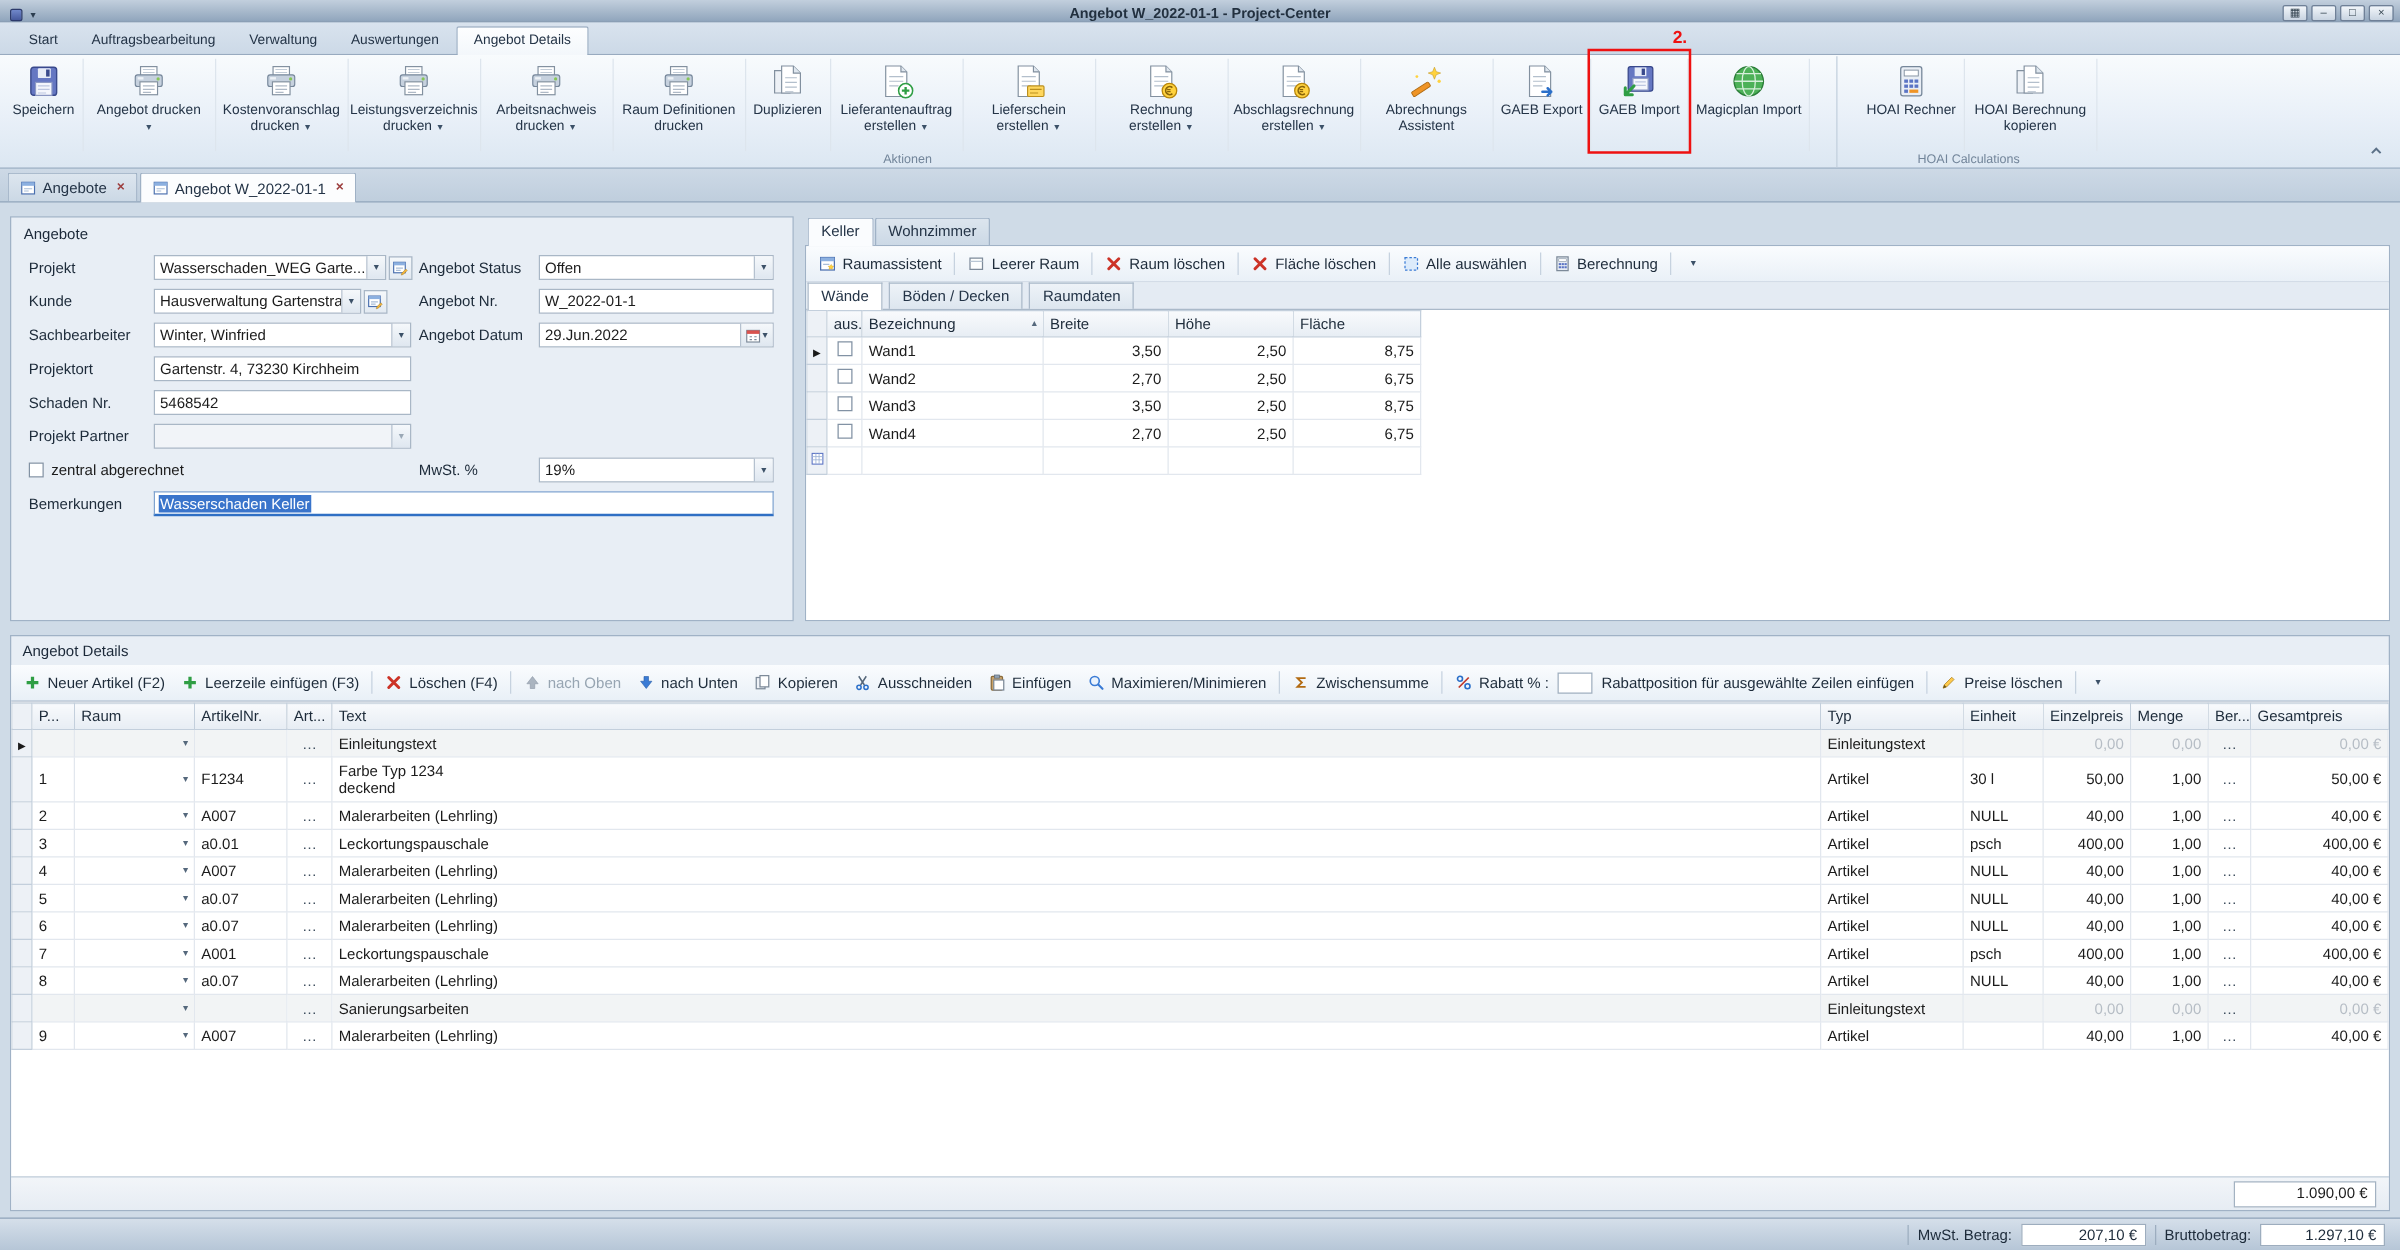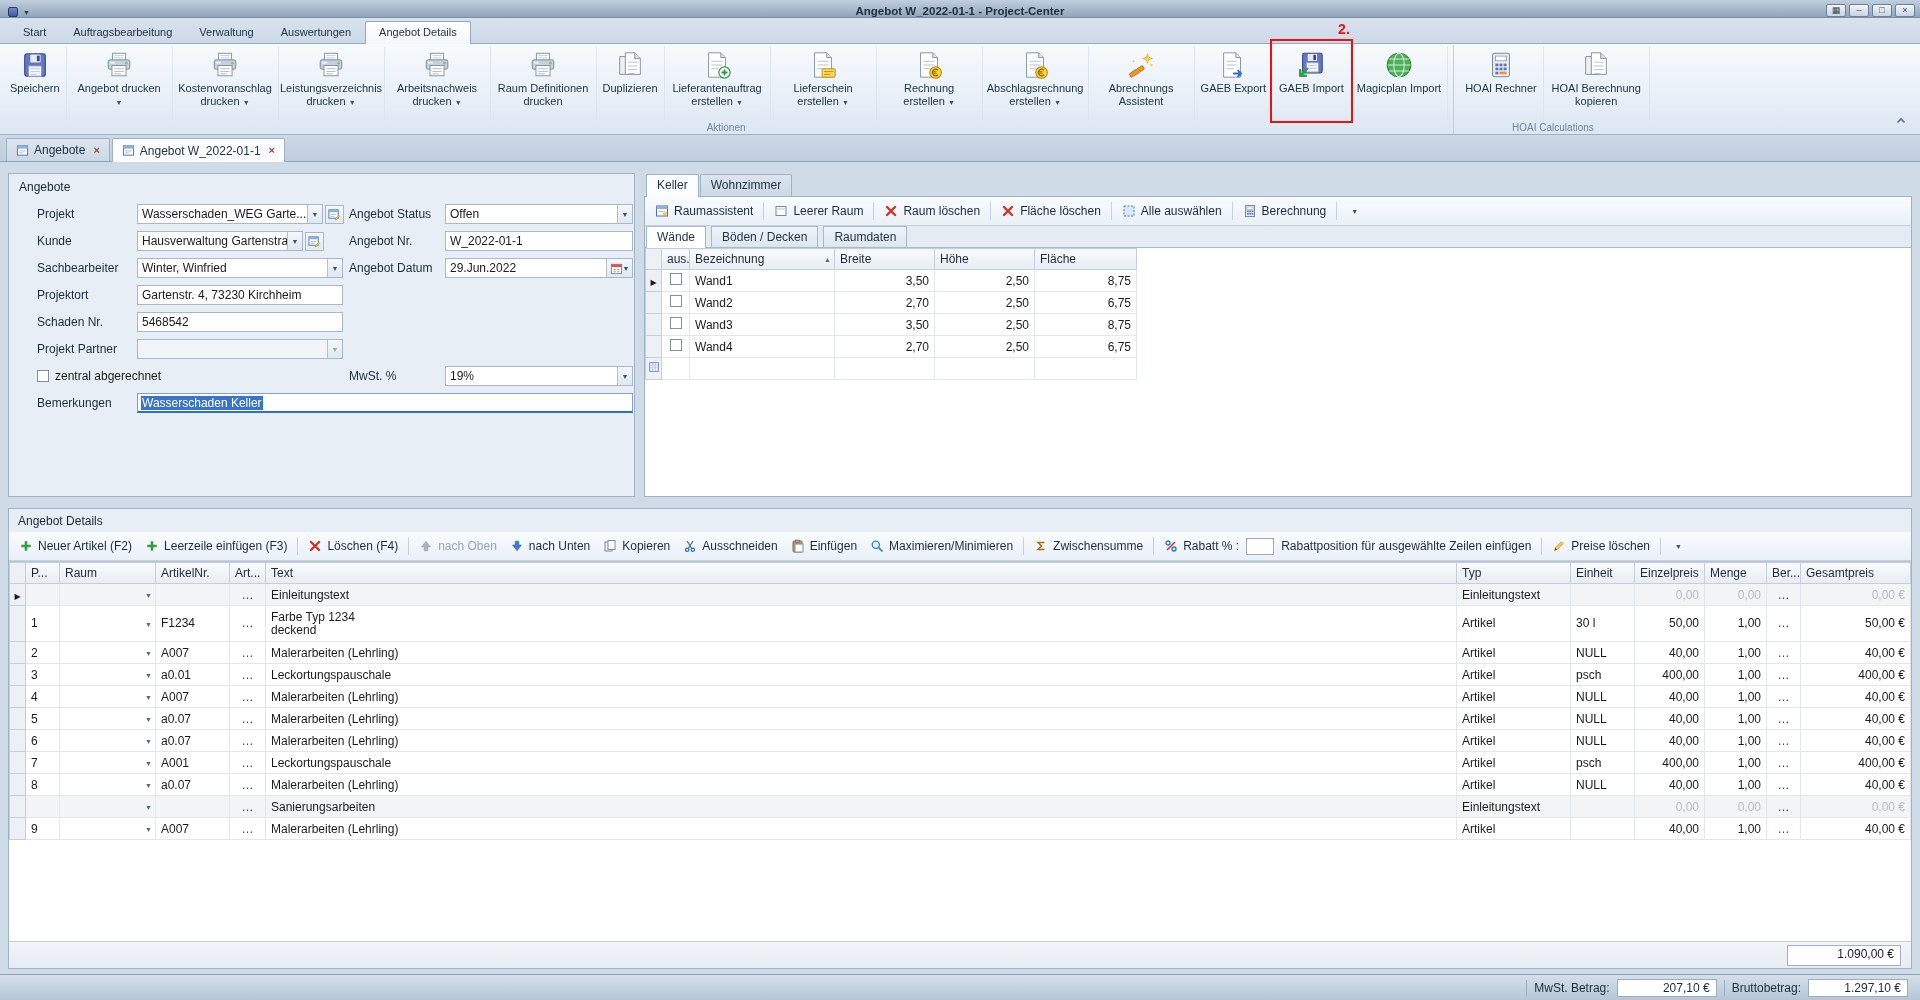--- a/index.html
+++ b/index.html
@@ -15,21 +15,21 @@
 .qcaret{font-size:7px;color:#2c3e50}
 .winbtns{margin-left:auto;display:flex;gap:3px;padding-right:5px;z-index:2}
 .winbtn{width:20px;height:13px;border:1px solid #6f8097;border-radius:2px;background:linear-gradient(#f2f6fa,#c8d4e1);font-size:9px;line-height:11px;text-align:center;color:#33434f}
 
 
 .ribbon-tabs{height:25px;flex:0 0 25px;background:linear-gradient(#d9e3ee,#ccd9e7);display:flex;align-items:flex-end;padding-left:10px;gap:1px;position:relative;z-index:2}
 .rtab{padding:4px 13px 5px;font-size:11px;color:#243447}
 .rtab.active{background:linear-gradient(#fdfeff,#f3f7fb);border:1px solid #98aabf;border-bottom:none;border-radius:2px 2px 0 0;margin-bottom:-1px;padding-bottom:6px}
 .ribbon-body{height:92px;flex:0 0 92px;background:linear-gradient(#f8fbfd,#e9f0f8 55%,#dce7f2);border-top:1px solid #98aabf;border-bottom:1px solid #9fb2c6;display:flex;align-items:stretch;position:relative;padding:1px 0 0 2px}
 .rgroup{position:relative;display:flex;align-items:flex-start;padding:2px 2px 13px 2px}
-.rgroup.hoai{border-left:1px solid #c2cfdd;margin-left:3px;padding-left:5px}
+.rgroup.hoai{border-left:1px solid #c2cfdd;margin-left:19px;padding-left:17px}
 .glabel{position:absolute;bottom:1px;left:0;right:0;text-align:center;font-size:10px;color:#72859a}
 .rbtn{display:flex;flex-direction:column;align-items:center;min-width:58px;max-width:106px;padding:3px 6px 1px;border-right:1px solid #dde5ed;position:relative;height:74px}
 .rgroup .rbtn:last-child{border-right:none}
 .ricon{width:30px;height:30px;flex:0 0 30px;margin-bottom:2px}
 .ricon svg{width:30px;height:30px;display:block}
 .rlbl{font-size:11px;line-height:12.5px;text-align:center;color:#243447}
 .rcaret{font-size:7px;color:#3c5168}
 .rbtn.hl{z-index:3}
 .hlbox{position:absolute;left:-3px;right:-3px;top:-8px;bottom:-2px;border:2px solid #ee1111;pointer-events:none}
 .hlnum{position:absolute;top:-26px;right:0;color:#ee1111;font-weight:bold;font-size:14px}
@@ -44,21 +44,21 @@
 .tclose{color:#9d4040;font-size:11px;font-weight:bold;margin-left:3px;line-height:1}
 
 
 .content{flex:1;display:flex;flex-direction:column;min-height:0;padding:11px 8px 5px;gap:11px}
 .upper{display:flex;gap:9px;height:324px;flex:0 0 324px}
 .panelbox{background:#e8eef5;border:1px solid #a0b2c6}
 
 
 .form-panel{width:627px;flex:0 0 627px;display:flex;flex-direction:column}
 .form-caption{padding:6px 10px 4px;font-size:12px;color:#1b2838}
-.form-grid{display:grid;grid-template-columns:100px 212px 96px 194px;row-gap:7px;padding:6px 0 0 28px;align-items:center}
+.form-grid{display:grid;grid-template-columns:100px 212px 96px 194px;row-gap:7px;padding:6px 0 0 14px;align-items:center}
 .form-grid label{font-size:12px;color:#1d2b3a}
 .ctrl{height:20px;background:#fff;border:1px solid #a9b7c6;display:flex;align-items:center;font-size:12px}
 .ctrl .cval{flex:1;padding:0 4px;white-space:nowrap;overflow:hidden}
 .ctrl .cdd{flex:0 0 15px;height:100%;display:flex;align-items:center;justify-content:center;background:linear-gradient(#f5f8fb,#dfe7f0);border-left:1px solid #b5c1cf;font-size:7px;color:#3c5168;gap:1px}
 .ctrl.disabled{background:#f1f4f8}
 .ctrl.disabled .cdd{color:#9aa8b6}
 .fieldrow{display:flex;align-items:center;gap:2px}
 .sidebtn{width:19px;height:19px;border:1px solid #a9b7c6;background:linear-gradient(#f5f8fb,#e3eaf2);display:flex;align-items:center;justify-content:center}
 .sidebtn svg,.js-sicon svg{width:13px;height:13px;display:block}
 .w206{width:206px}.w188{width:188px}

